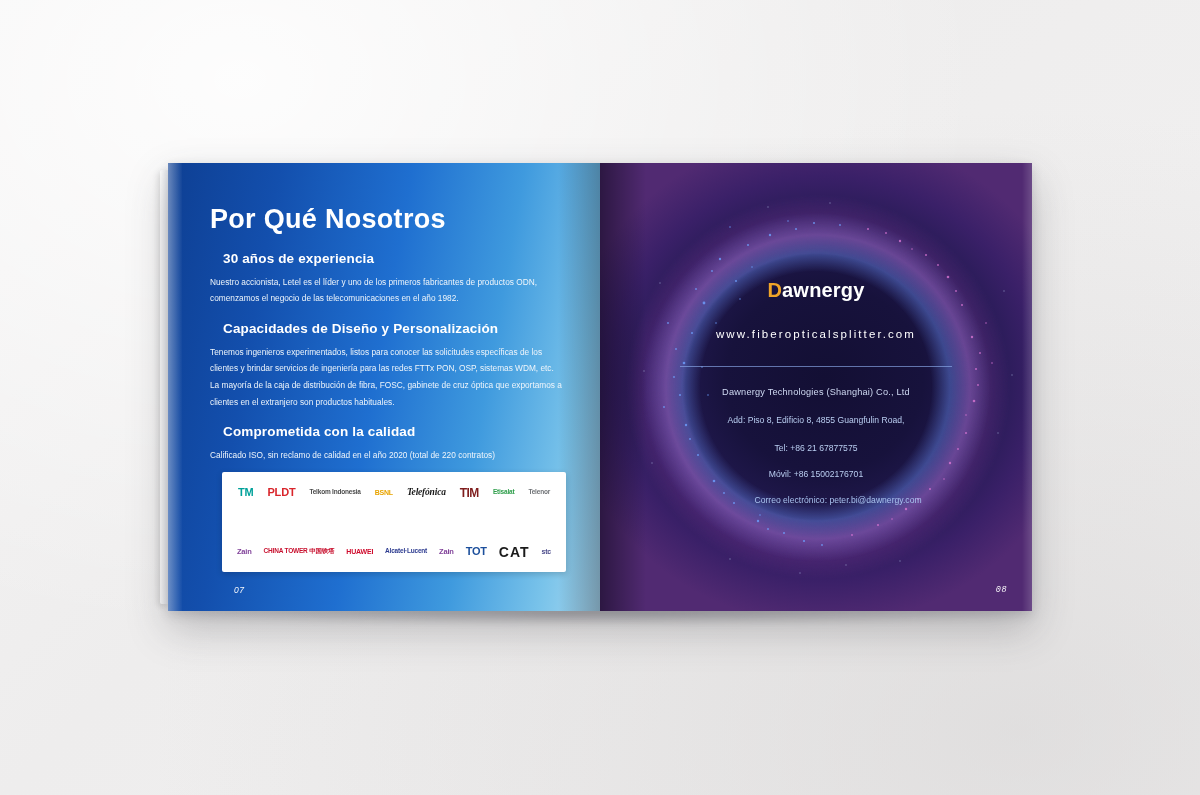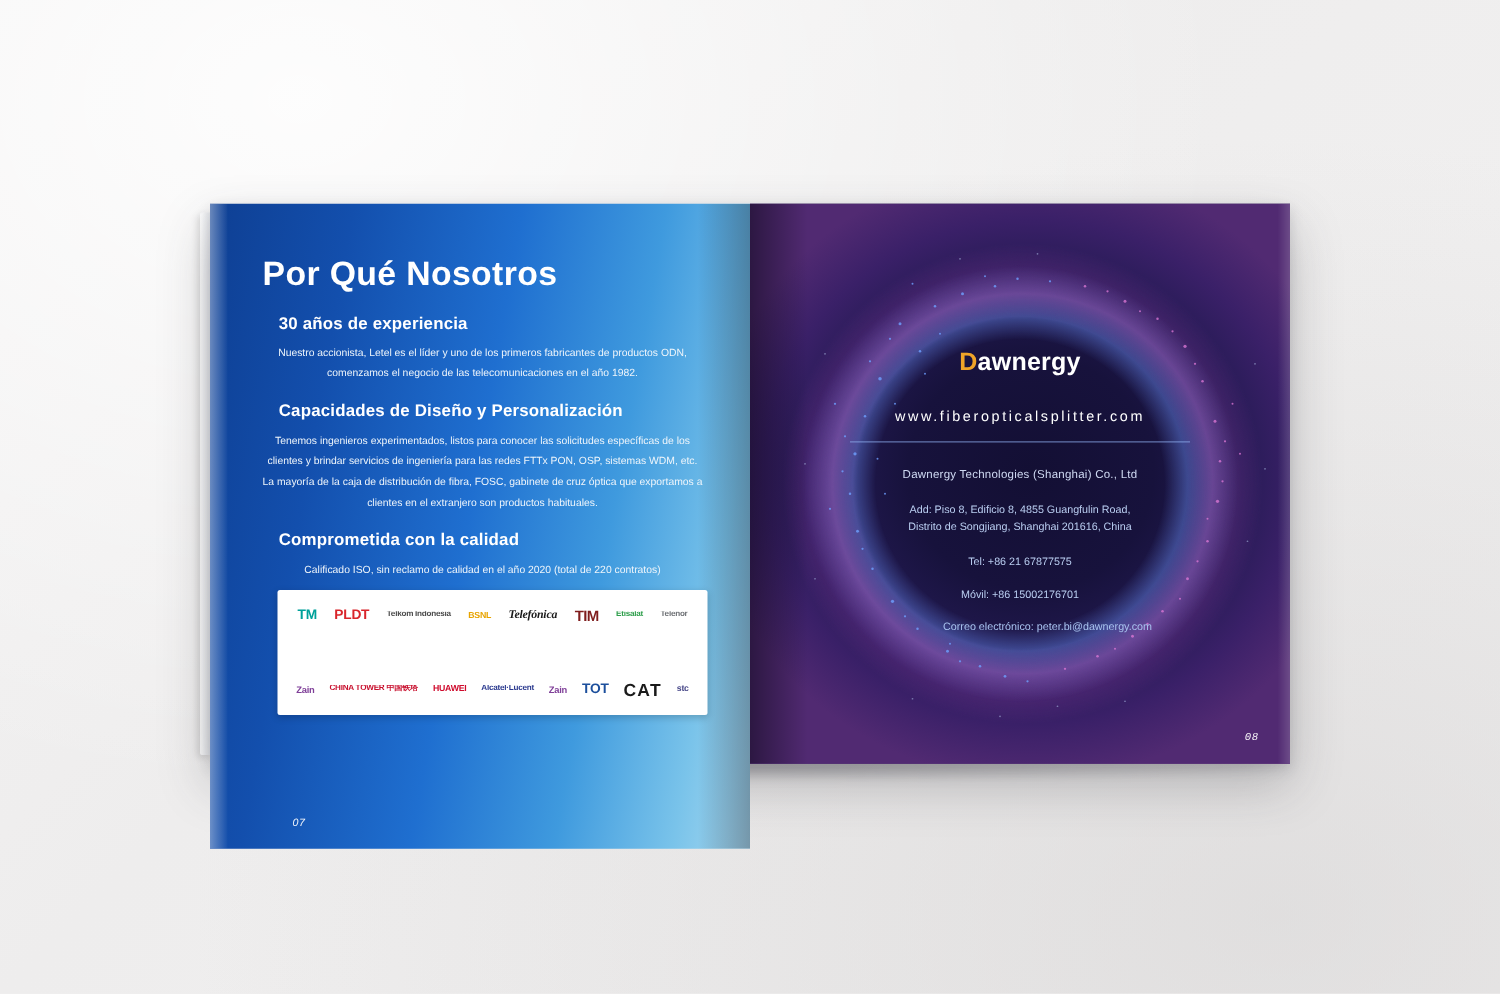--- a/index.html
+++ b/index.html
@@ -39,21 +39,21 @@
     display: flex;
     box-shadow:
       0 18px 38px rgba(60,60,70,0.28),
       0 4px 10px rgba(60,60,70,0.18);
   }
 
   
   .page-left {
     position: relative;
     width: 432px;
-    height: 516px;
+    height: 448px;
     background:
       linear-gradient(100deg, #0e3f93 0%, #134fad 22%, #1f6fd0 48%, #3f9ade 70%, #79c3ea 88%, #a9d9f0 100%);
     overflow: hidden;
   }
   .page-left::after { 
     content: "";
     position: absolute;
     right: 0; top: 0; bottom: 0;
     width: 42px;
     background: linear-gradient(to right, rgba(0,0,0,0) 0%, rgba(0,0,10,0.30) 100%);
@@ -92,21 +92,20 @@
     letter-spacing: 0.15px;
   }
 
   .body-text {
     font-size: 8.3px;
     line-height: 2.0;
     color: #eef5fb;
     margin: 0 0 14px 0;
     max-width: 352px;
     font-weight: normal;
-    text-align: center;
   }
 
   .sec-gap { margin-top: 14px; }
 
   
   .logo-card {
     position: absolute;
     left: 222px;
     top: 472px;
     width: 344px;
@@ -257,21 +256,21 @@
     letter-spacing: 0.2px;
     margin-bottom: 26px;
     color: #ffffff;
   }
   .brand .d { color: #f0a428; }
 
   .website {
     font-size: 11.5px;
     letter-spacing: 2.1px;
     color: #ffffff;
-    padding-bottom: 13px;
+    padding-bottom: 26px;
     margin: 0 auto 20px auto;
     width: 272px;
     border-bottom: 1px solid rgba(140,170,235,0.65);
   }
 
   .company {
     font-size: 9.2px;
     color: #cfd9f2;
     margin-bottom: 16px;
     letter-spacing: 0.2px;
@@ -432,21 +431,20 @@
             <circle cx="130" cy="396" r="0.7"></circle>
         </g>
       </svg>
 
       <div class="right-content">
         <div class="brand"><span class="d">D</span><span>awnergy</span></div>
         <div class="website">www.fiberopticalsplitter.com</div>
         <div class="company">Dawnergy Technologies (Shanghai) Co., Ltd</div>
         <div class="addr">
           <div>Add: Piso 8, Edificio 8, 4855 Guangfulin Road,</div>
-          <div>Distrito de Songjiang, Shanghai 201616, China</div>
         </div>
         <div class="tel">Tel: +86 21 67877575</div>
         <div class="mobile">Móvil: +86 15002176701</div>
         <div class="email">Correo electrónico: peter.bi@dawnergy.com</div>
       </div>
 
       <div class="page-num page-num-right">08</div>
     </div>
   </div>
 

